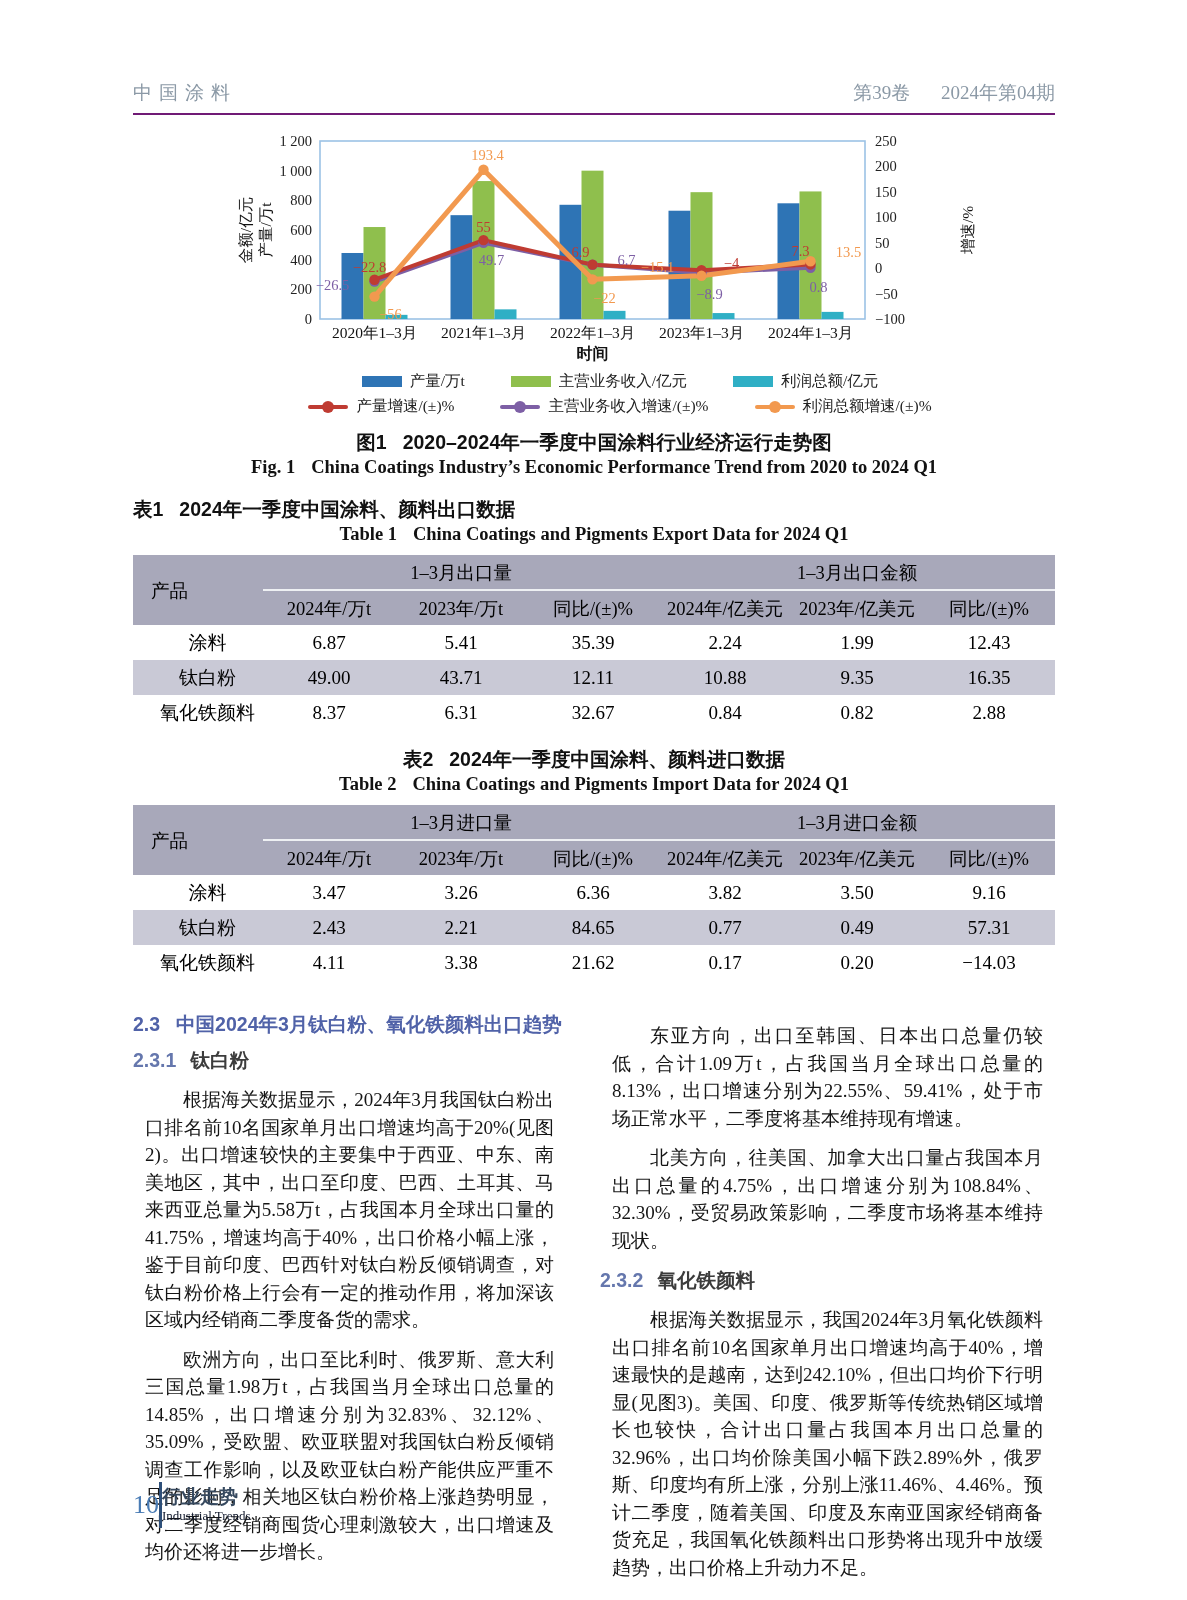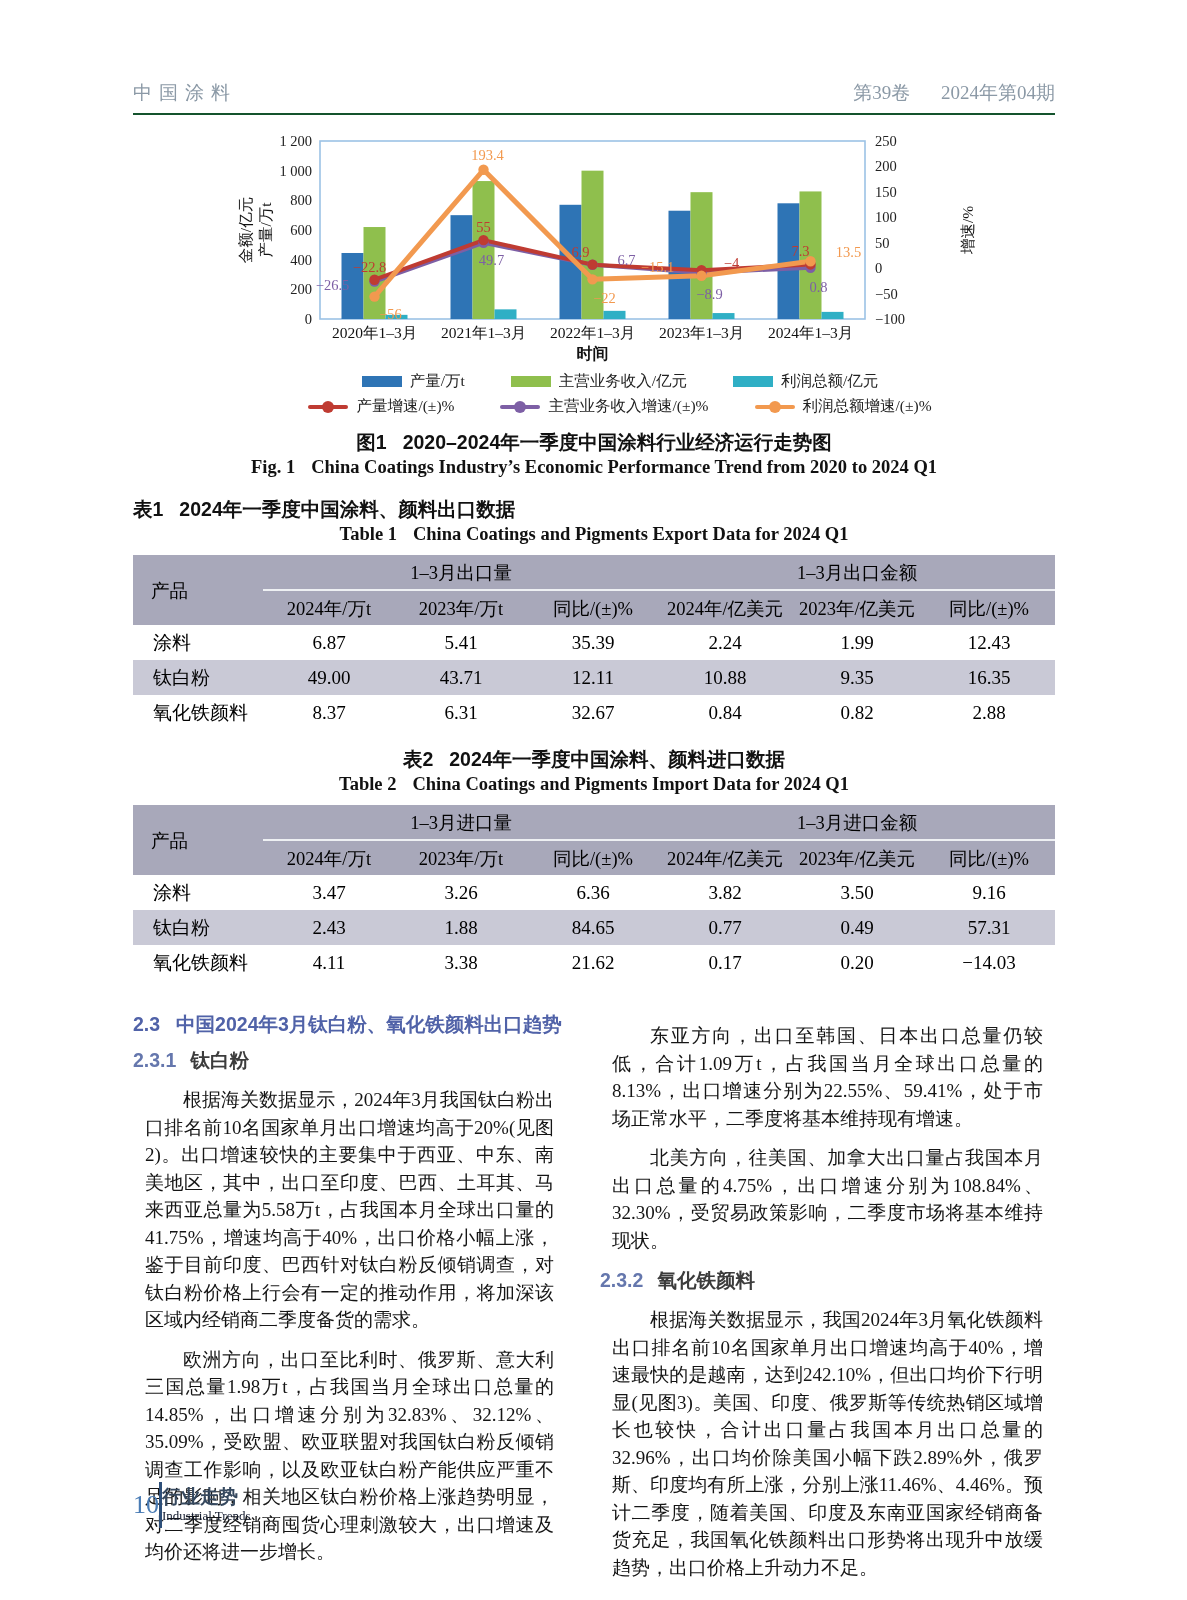--- a/index.html
+++ b/index.html
@@ -1,20 +1,20 @@
 <!DOCTYPE html>
 <html><head>
 <meta charset="utf-8">
 <style>
   html,body{margin:0;padding:0;background:#ffffff;}
   .page{position:relative;width:1187px;height:1600px;background:#fff;box-sizing:border-box;
         padding:80px 132px 0 133px;font-family:"Liberation Serif","DejaVu Serif",serif;color:#1a1a1a;}
   
   .running-head{display:flex;justify-content:space-between;align-items:flex-end;
-        color:#8b99a6;font-size:19px;padding-bottom:7px;border-bottom:2px solid #14532d;}
+        color:#8b99a6;font-size:19px;padding-bottom:7px;border-bottom:2px solid #701a75;}
   .running-head .jtitle{letter-spacing:7px;}
   .running-head .right span{margin-left:26px;}
   
   .chart-wrap{margin-top:14px;width:790px;margin-left:92px;}
   #chart-svg{display:block;}
   #chart-svg text{font-family:"Liberation Serif","DejaVu Serif",serif;}
   .legend{margin-top:2px;width:700px;margin-left:45px;font-size:15.5px;color:#222;}
   .legend-row{display:flex;justify-content:center;gap:46px;height:25px;align-items:center;}
   .legend-item{display:flex;align-items:center;gap:8px;white-space:nowrap;}
   .swatch{display:inline-block;width:40px;height:11px;}
@@ -28,21 +28,21 @@
   .cap-gap{display:inline-block;width:16px;}
   
   .table-block{margin-top:16px;}
   table.data{width:922px;border-collapse:collapse;table-layout:fixed;margin-top:8px;}
   table.data th{background:#a8a8ba;font-weight:normal;font-size:18.5px;color:#000;}
   table.data thead tr:nth-child(1) th{height:32px;}
   table.data thead tr:nth-child(2) th{height:32px;}
   table.data th.product{text-align:left;padding-left:18px;}
   table.data th.grp{border-bottom:2px solid #eef0f3;}
   table.data td{height:33px;text-align:center;font-size:19px;color:#000;}
-  table.data td.product{text-align:left;padding-left:20px;}
+  table.data td.product{text-align:center;padding-left:20px;}
   table.data tr.alt td{background:#c9c9d6;}
   
   .columns{display:flex;gap:34px;margin-top:30px;}
   .col-left{width:433px;}
   .col-right{width:455px;}
   .columns p{margin:12px;text-indent:2em;text-align:justify;font-size:19px;line-height:27.5px;color:#151515;}
   .sec-h1{font-family:"Liberation Sans","DejaVu Sans",sans-serif;font-weight:bold;font-size:19.5px;
           color:#5062a8;margin:0 0 8px 0;line-height:28px;}
   .sec-h1 .num{margin-right:16px;}
   .sec-h2{font-family:"Liberation Sans","DejaVu Sans",sans-serif;font-weight:bold;font-size:19.5px;
@@ -302,21 +302,21 @@
           <td>3.47</td>
           <td>3.26</td>
           <td>6.36</td>
           <td>3.82</td>
           <td>3.50</td>
           <td>9.16</td>
         </tr>
         <tr class="alt">
           <td class="product">钛白粉</td>
           <td>2.43</td>
-          <td>1.88</td>
+          <td>2.21</td>
           <td>84.65</td>
           <td>0.77</td>
           <td>0.49</td>
           <td>57.31</td>
         </tr>
         <tr>
           <td class="product">氧化铁颜料</td>
           <td>4.11</td>
           <td>3.38</td>
           <td>21.62</td>

